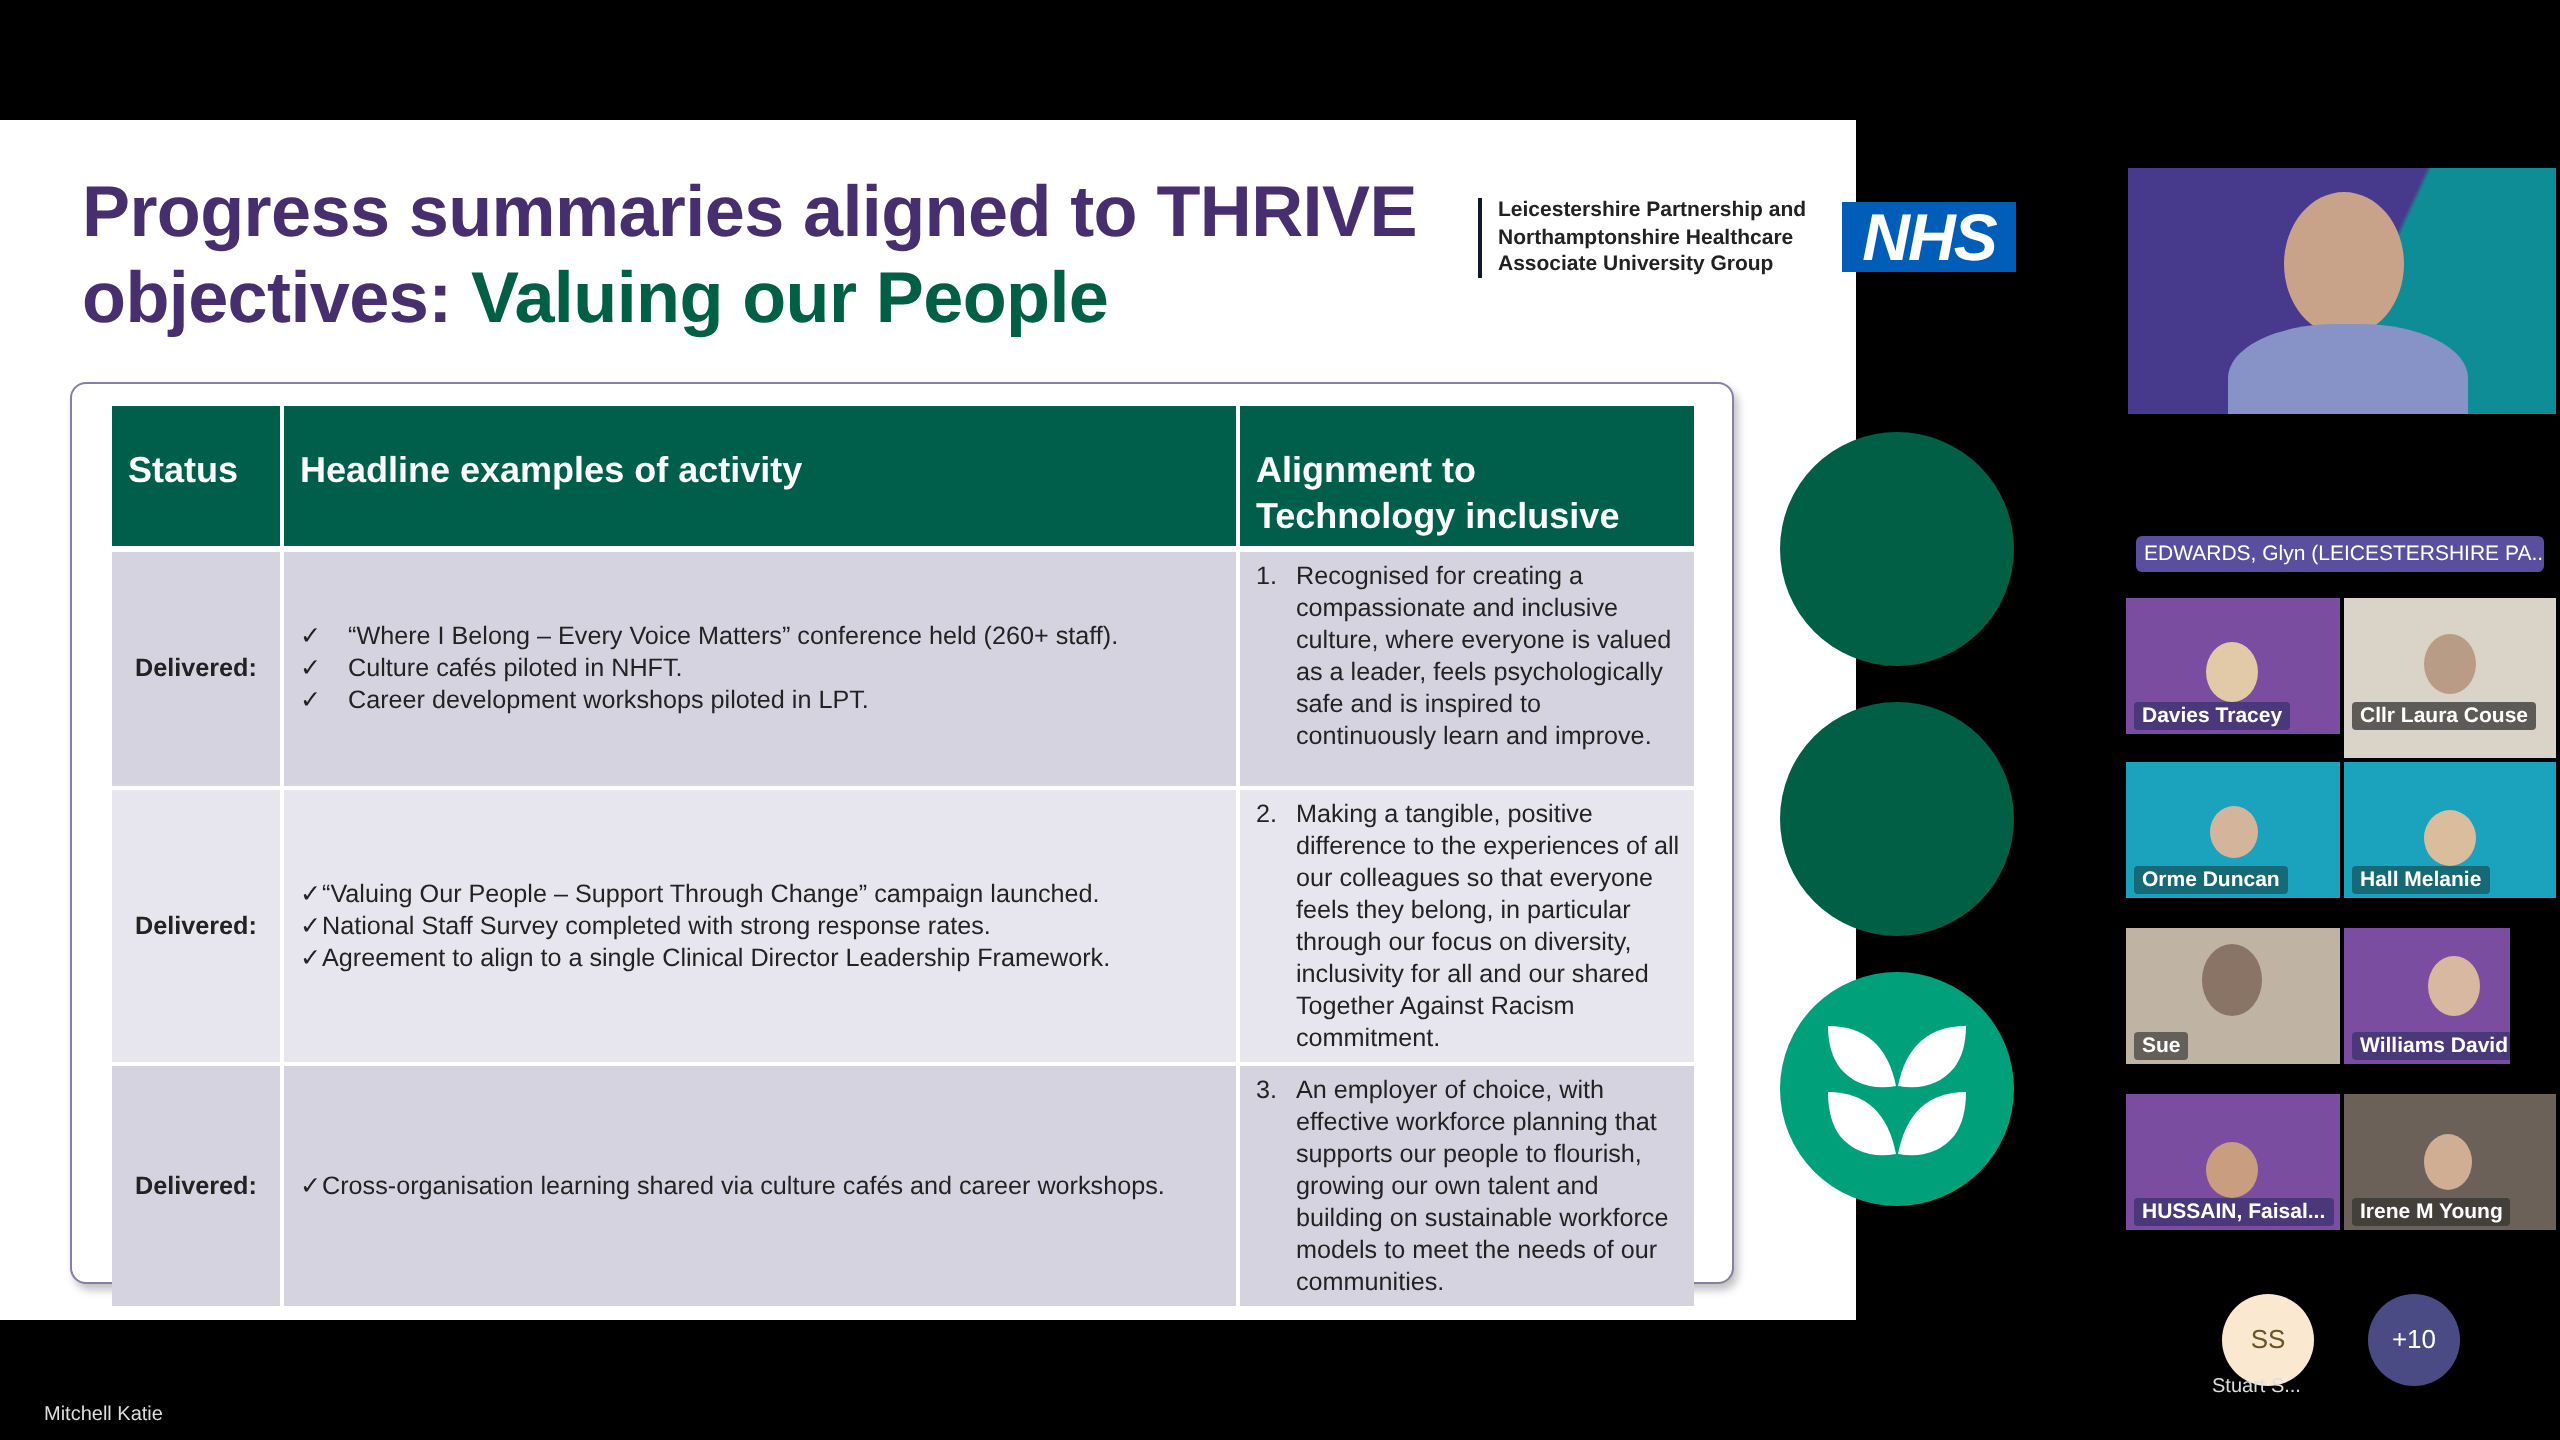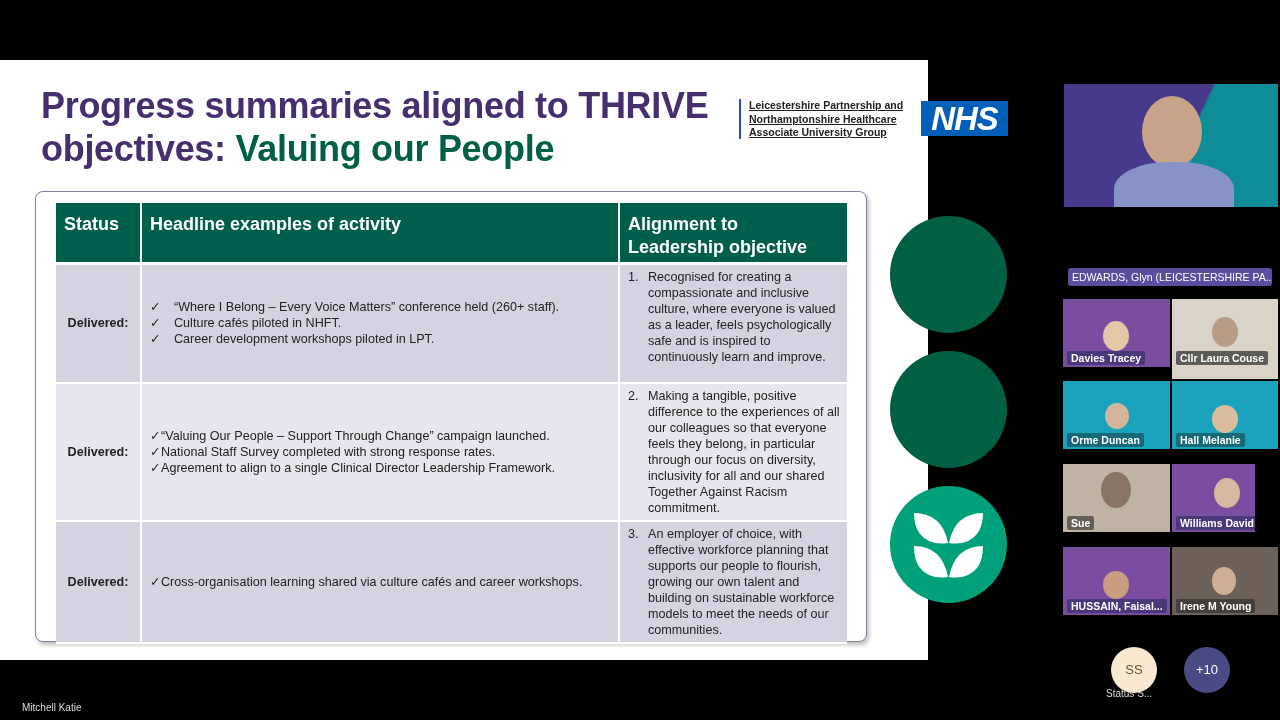--- a/index.html
+++ b/index.html
@@ -3,26 +3,26 @@
 <meta charset="utf-8">
 <style>
   * { box-sizing: border-box; margin: 0; padding: 0; }
   html, body { width: 1280px; height: 720px; background: #000; overflow: hidden; font-family: "Liberation Sans", sans-serif; }
   .stage { position: relative; width: 1280px; height: 720px; background: #000; }
 
   
   .slide { position: absolute; left: 0; top: 60px; width: 928px; height: 600px; background: #fff; }
   .title { position: absolute; left: 41px; top: 24px; font-weight: bold; font-size: 36px; line-height: 43px; color: #472e6e; letter-spacing: -0.3px; }
   .title .green { color: #005f45; }
-  .org { position: absolute; left: 739px; top: 39px; height: 40px; border-left: 2px solid #1d4ed8; padding-left: 8px; font-size: 10.5px; font-weight: bold; color: #222; line-height: 13.5px; text-decoration: underline; }
+  .org { position: absolute; left: 739px; top: 39px; height: 40px; border-left: 2px solid #0f172a; padding-left: 8px; font-size: 10.5px; font-weight: bold; color: #222; line-height: 13.5px; }
   .nhs { position: absolute; left: 921px; top: 41px; width: 87px; height: 35px; background: #005eb8; color: #fff; font-weight: bold; font-style: italic; font-size: 33px; line-height: 35px; text-align: center; letter-spacing: -1px; }
 
   .table-frame { position: absolute; left: 35px; top: 131px; width: 832px; height: 451px; border: 1.5px solid #8a7ca8; border-radius: 8px; box-shadow: 2px 3px 4px rgba(0,0,0,0.25); background: #fff; }
   table { position: absolute; left: 20px; top: 11px; border-collapse: collapse; width: 791px; }
-  th { background: #005f4b; color: #fff; font-size: 18px; font-weight: bold; text-align: left; vertical-align: top; padding: 10px 8px 3px 8px; height: 55px; border-right: 2px solid #fff; border-bottom: 3px solid #fff; line-height: 23px; }
+  th { background: #005f4b; color: #fff; font-size: 18px; font-weight: bold; text-align: left; vertical-align: top; padding: 21px 8px 3px 8px; height: 55px; border-right: 2px solid #fff; border-bottom: 3px solid #fff; line-height: 23px; }
   th:last-child { border-right: none; }
   td { font-size: 12.6px; color: #222; vertical-align: middle; border-right: 2px solid #fff; border-bottom: 2px solid #fff; line-height: 16px; }
   td:last-child { border-right: none; }
   tr.r1 td, tr.r3 td { background: #d6d3e1; }
   tr.r2 td { background: #e7e6ee; }
   tr.r1 { height: 119px; } tr.r2 { height: 135px; } tr.r3 { height: 119px; }
   td.status { width: 85px; text-align: center; font-weight: bold; font-size: 12.6px; }
   td.activity { width: 478px; padding-left: 8px; }
   td.align { padding: 4px 6px 4px 8px; vertical-align: top; }
   .item { display: flex; }
@@ -63,21 +63,21 @@
       <div>Associate University Group</div>
     </div>
     <div class="nhs">NHS</div>
 
     <div class="table-frame">
       <table>
         <tbody>
             <tr>
           <th>Status</th>
           <th>Headline examples of activity</th>
-          <th>Alignment to Leadership objective</th>
+          <th>Alignment to Technology inclusive</th>
         </tr>
         <tr class="r1">
           <td class="status">Delivered:</td>
           <td class="activity">
             <div class="item">
                   <span class="tick">✓</span>
                   <span>“Where I Belong – Every Voice Matters” conference held (260+ staff).</span>
                 </div>
             <div class="item">
                   <span class="tick">✓</span>
@@ -182,17 +182,17 @@
   <div class="tile purple" style="left:1063px;top:547px;width:107px;height:68px;">
     <div class="head" style="left:40px;top:24px;width:26px;height:28px;background:#c99d80;"></div>
     <div class="label" style="left:4px;top:52px;">HUSSAIN, Faisal...</div>
   </div>
   <div class="tile" style="left:1172px;top:547px;width:106px;height:68px;background:#6b6158;">
     <div class="head" style="left:40px;top:20px;width:24px;height:28px;background:#cfae94;"></div>
     <div class="label" style="left:4px;top:52px;background:rgba(40,40,40,0.6);">Irene M Young</div>
   </div>
 
   <div class="avatar" style="left:1111px;top:647px;background:#fbe8d0;color:#6b5327;">SS</div>
-  <div style="position:absolute;left:1106px;top:688px;color:#ddd;font-size:10px;">Status S...</div>
+  <div style="position:absolute;left:1106px;top:688px;color:#ddd;font-size:10px;">Stuart S...</div>
   <div class="avatar" style="left:1184px;top:647px;background:#4a4a85;color:#fff;font-size:13px;">+10</div>
 
   <div class="bottom-name">Mitchell Katie</div>
 </div>
 
 </body></html>

